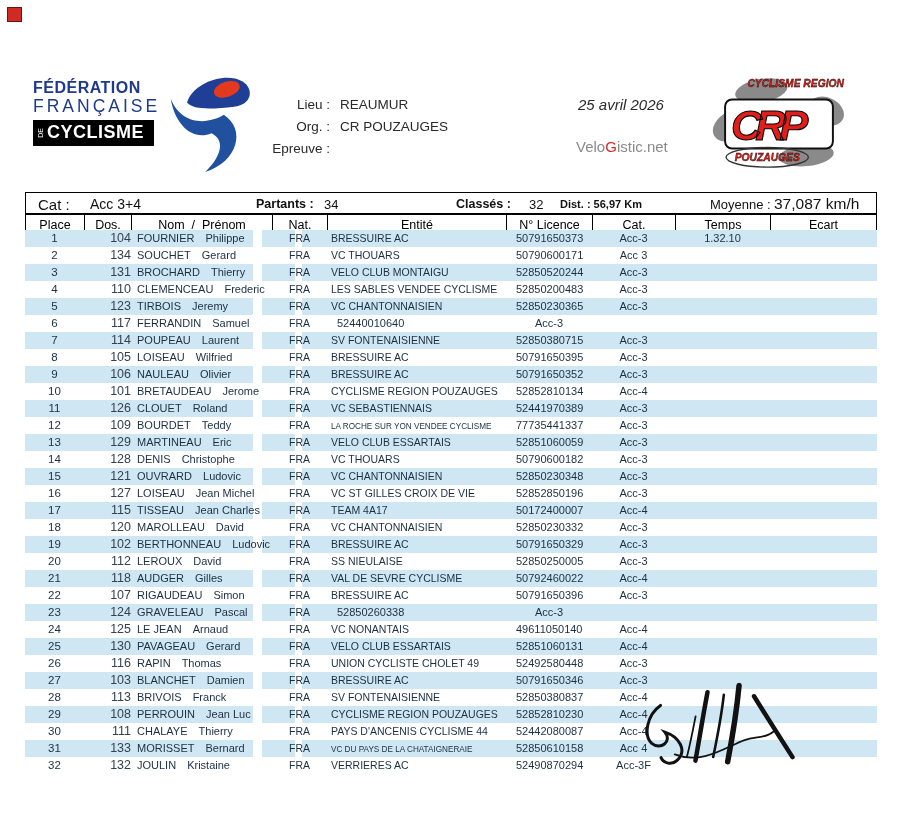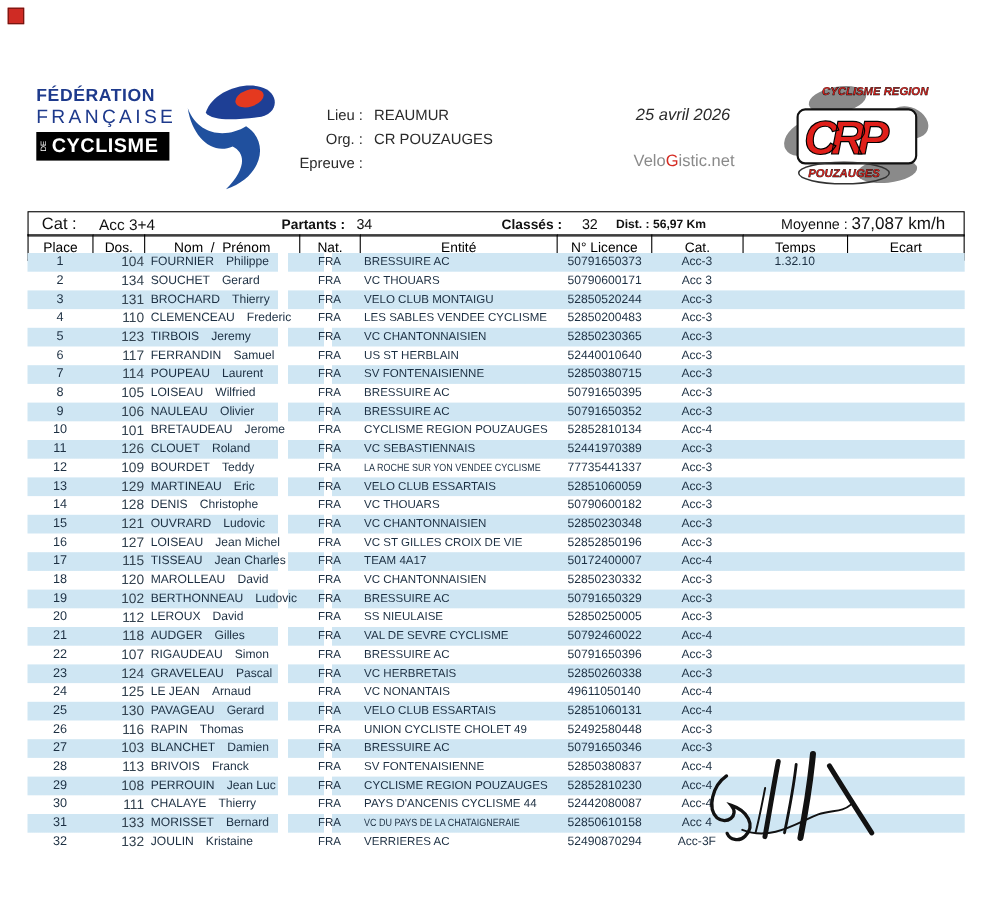--- a/index.html
+++ b/index.html
@@ -202,21 +202,20 @@
         <div class="td c-lic">52850230365</div>
         <div class="td c-cat">Acc-3</div>
         <div class="td c-tps"></div>
         <div class="td c-ecart"></div>
       </div>
       <div class="tr">
         <div class="td c-place">6</div>
         <div class="td c-dos">117</div>
         <div class="td c-nom"><span class="nom">FERRANDIN</span><span class="prenom">Samuel</span></div>
         <div class="td c-nat">FRA</div>
-        <div class="td c-ent"><span>US ST HERBLAIN</span></div>
         <div class="td c-lic">52440010640</div>
         <div class="td c-cat">Acc-3</div>
         <div class="td c-tps"></div>
         <div class="td c-ecart"></div>
       </div>
       <div class="tr band">
         <div class="td c-place">7</div>
         <div class="td c-dos">114</div>
         <div class="td c-nom"><span class="nom">POUPEAU</span><span class="prenom">Laurent</span></div>
         <div class="td c-nat">FRA</div>
@@ -389,21 +388,20 @@
         <div class="td c-lic">50791650396</div>
         <div class="td c-cat">Acc-3</div>
         <div class="td c-tps"></div>
         <div class="td c-ecart"></div>
       </div>
       <div class="tr band">
         <div class="td c-place">23</div>
         <div class="td c-dos">124</div>
         <div class="td c-nom"><span class="nom">GRAVELEAU</span><span class="prenom">Pascal</span></div>
         <div class="td c-nat">FRA</div>
-        <div class="td c-ent"><span>VC HERBRETAIS</span></div>
         <div class="td c-lic">52850260338</div>
         <div class="td c-cat">Acc-3</div>
         <div class="td c-tps"></div>
         <div class="td c-ecart"></div>
       </div>
       <div class="tr">
         <div class="td c-place">24</div>
         <div class="td c-dos">125</div>
         <div class="td c-nom"><span class="nom">LE JEAN</span><span class="prenom">Arnaud</span></div>
         <div class="td c-nat">FRA</div>

